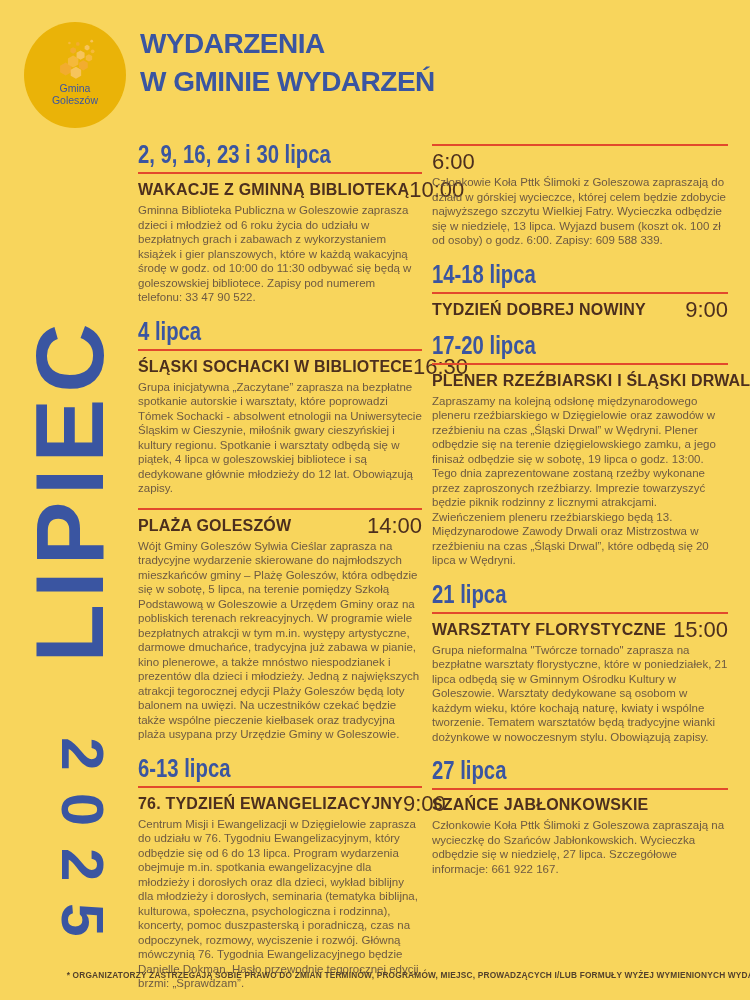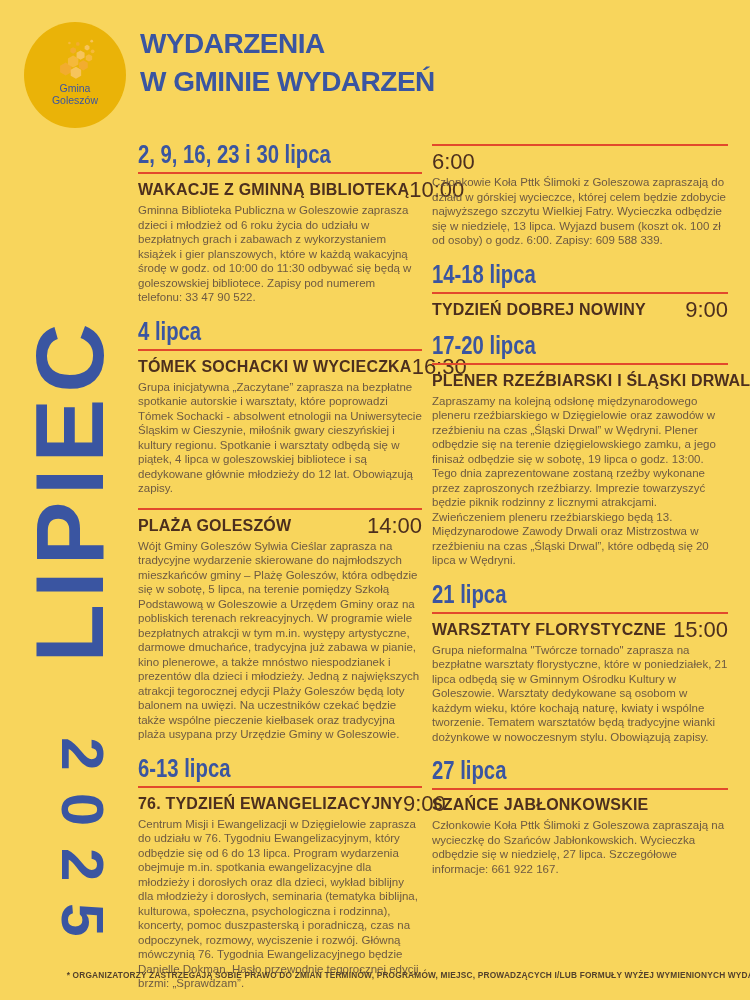--- a/index.html
+++ b/index.html
@@ -142,21 +142,21 @@
     </div>
     <div class="edesc">Gminna Biblioteka Publiczna w Goleszowie zaprasza dzieci i młodzież od 6 roku życia do udziału w bezpłatnych grach i zabawach z wykorzystaniem książek i gier planszowych, które w każdą wakacyjną środę w godz. od 10:00 do 11:30 odbywać się będą w goleszowskiej bibliotece. Zapisy pod numerem telefonu: 33 47 90 522.</div>
   </div>
 
   <div class="event">
     <div class="date">
       <span class="date-text">4 lipca</span>
     </div>
     <div class="rule"></div>
     <div class="trow">
-      <div class="etitle">TÓMEK SOCHACKI W WYCIECZKA</div>
+      <div class="etitle">ŚLĄSKI SOCHACKI W BIBLIOTECE</div>
       <div class="etime">16:30</div>
     </div>
     <div class="edesc">Grupa inicjatywna „Zaczytane” zaprasza na bezpłatne spotkanie autorskie i warsztaty, które poprowadzi Tómek Sochacki - absolwent etnologii na Uniwersytecie Śląskim w Cieszynie, miłośnik gwary cieszyńskiej i kultury regionu. Spotkanie i warsztaty odbędą się w piątek, 4 lipca w goleszowskiej bibliotece i są dedykowane głównie młodzieży do 12 lat. Obowiązują zapisy.</div>
   </div>
 
   <div class="event">
     <div class="rule"></div>
     <div class="trow">
       <div class="etitle">PLAŻA GOLESZÓW</div>
       <div class="etime">14:00</div>

